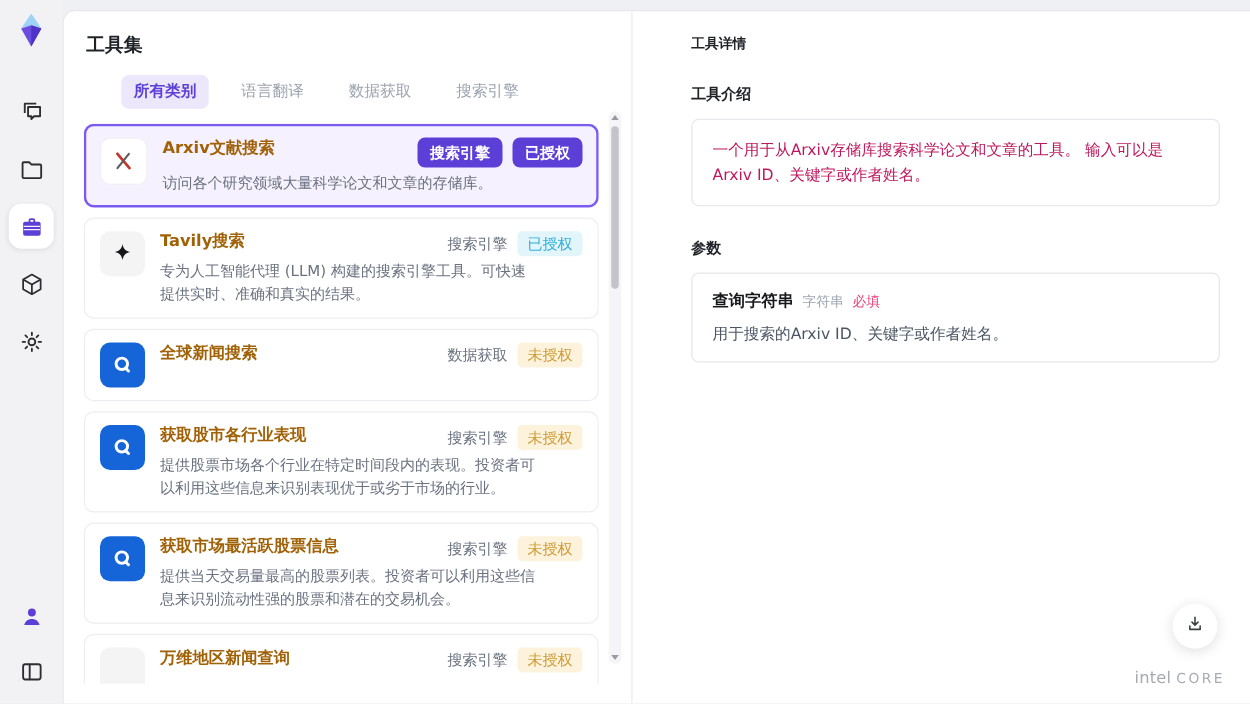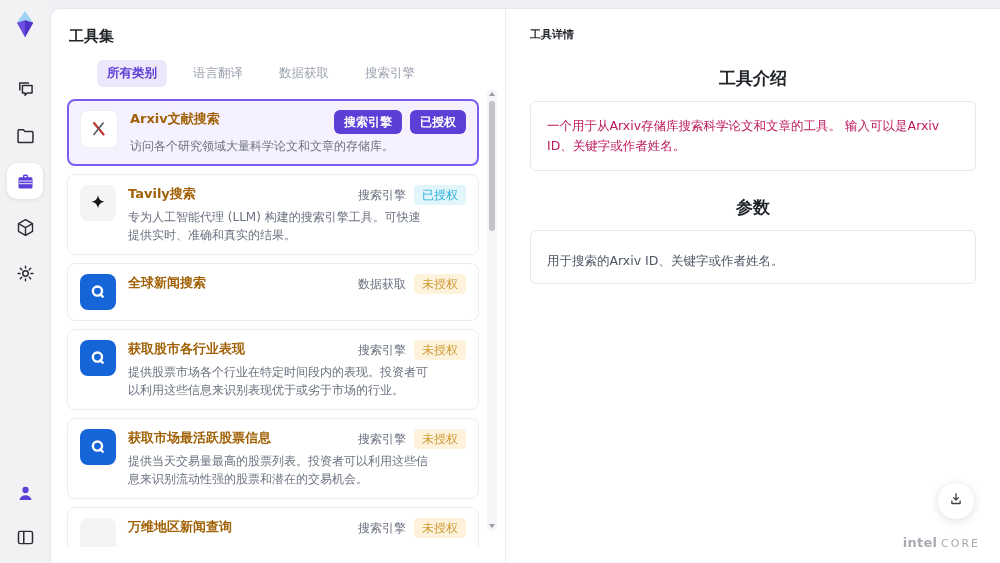--- a/index.html
+++ b/index.html
@@ -12,21 +12,21 @@
   .rail .logo{width:30px;height:30px;margin-top:9px;}
   .rail-nav{margin-top:32px;display:flex;flex-direction:column;gap:10px;align-items:center;}
   .rail-item{width:36px;height:36px;border-radius:10px;display:flex;align-items:center;justify-content:center;cursor:pointer;}
   .rail-item svg{width:21px;height:21px;}
   .rail-item.active{background:#ffffff;box-shadow:0 1px 4px rgba(40,40,60,.10);}
   .rail-bottom{margin-top:auto;margin-bottom:8px;display:flex;flex-direction:column;gap:8px;align-items:center;}
 
   
   .main{position:absolute;left:50px;top:8px;right:0;bottom:0;background:#fff;
         border-top-left-radius:10px;border-top:1px solid #e7e7ec;border-left:1px solid #e7e7ec;
-        display:flex;overflow:hidden;}
+        display:flex;overflow:hidden;gap:23px;}
 
   
   .list-panel{width:455px;flex-shrink:0;border-right:1px solid #ececf1;position:relative;
               padding:16px 0 0 16px;box-sizing:border-box;}
   .panel-title{font-size:15px;font-weight:bold;margin:2px 0 14px 2px;}
   .tabs{display:flex;gap:16px;align-items:center;margin-left:30px;}
   .tab{font-size:12.5px;color:#9ca3af;padding:5px 10px;border-radius:6px;cursor:pointer;white-space:nowrap;}
   .tab.active{background:#ece7fb;color:#5b3fd6;font-weight:bold;}
 
   .cards{margin:12px 26px 0 0;display:flex;flex-direction:column;gap:8px;overflow:hidden;
@@ -54,37 +54,37 @@
   .vscroll{position:absolute;right:8px;top:80px;bottom:32px;width:10px;}
   .vtrack{position:absolute;inset:0;background:#f5f5f7;border-radius:5px;}
   .vthumb{position:absolute;left:2px;top:12px;width:6px;height:130px;background:#c3c3c9;border-radius:3px;cursor:grab;}
   .varrow{position:absolute;left:2px;width:0;height:0;border-left:3px solid transparent;border-right:3px solid transparent;}
   .varrow.up{top:3px;border-bottom:4px solid #9a9aa1;}
   .varrow.down{bottom:3px;border-top:4px solid #9a9aa1;}
 
   
   .detail{flex:1;padding:18px 24px;box-sizing:border-box;position:relative;min-width:0;}
   .detail-title{font-size:11px;font-weight:bold;}
-  .section-h{font-size:17px;font-weight:bold;margin:25px 0 11px;text-align:center;}
+  .section-h{font-size:12px;font-weight:bold;margin:25px 0 11px;}
   .info-box{border:1px solid #e7e7ec;border-radius:6px;background:#fff;padding:14px 16px;
             font-size:12.5px;color:#be185d;line-height:1.6;}
   .param-box{border:1px solid #e7e7ec;border-radius:6px;background:#fff;padding:13px 16px;}
   .param-head{display:flex;align-items:baseline;gap:7px;}
   .param-name{font-size:13px;font-weight:bold;color:#17181c;}
   .param-type{font-size:11px;color:#9ca3af;}
   .param-req{font-size:11px;color:#e8447a;}
   .param-desc{font-size:12.5px;color:#4b5563;margin-top:9px;}
 
   
   .download-btn{position:absolute;right:26px;bottom:44px;width:36px;height:36px;border-radius:50%;
                 background:#fff;box-shadow:0 2px 10px rgba(30,30,50,.14);display:flex;
                 align-items:center;justify-content:center;cursor:pointer;z-index:4;}
   .download-btn svg{width:18px;height:18px;}
   .brand{position:absolute;right:20px;bottom:13px;z-index:4;color:#a7abb1;display:flex;align-items:baseline;gap:4px;}
-  .brand .b1{font-size:13px;font-weight:bold;letter-spacing:.2px;}
+  .brand .b1{font-size:13px;font-weight:normal;letter-spacing:.2px;}
   .brand .b2{font-size:11px;letter-spacing:2px;text-transform:uppercase;margin-top:32px;}
 </style>
 </head>
 <body>
 
 <div class="stage">
 
   <div class="rail">
     <div class="logo"><svg viewBox="0 0 24 24">
           <path d="M12 1.5L18.5 11 12 9 5.5 11z" fill="#9ed2f6"></path>
@@ -262,20 +262,25 @@
     <div class="detail">
       <div class="detail-title">工具详情</div>
 
       <div class="section-h">工具介绍</div>
       <div class="info-box">
         <span>一个用于从Arxiv存储库搜索科学论文和文章的工具。 输入可以是Arxiv ID、关键字或作者姓名。</span>
       </div>
 
       <div class="section-h">参数</div>
       <div class="param-box">
+        <div class="param-head">
+          <span class="param-name">查询字符串</span>
+          <span class="param-type">字符串</span>
+          <span class="param-req">必填</span>
+        </div>
         <div class="param-desc">用于搜索的Arxiv ID、关键字或作者姓名。</div>
       </div>
     </div>
   </div>
 
   <div class="download-btn">
     <span><svg viewBox="0 0 24 24" fill="none" stroke="#3c4043" stroke-width="1.7" stroke-linecap="round" stroke-linejoin="round">
           <path d="M12 5v8M8.8 10.2L12 13.4l3.2-3.2M6.5 14.5V18h11v-3.5"></path>
         </svg></span>
   </div>

